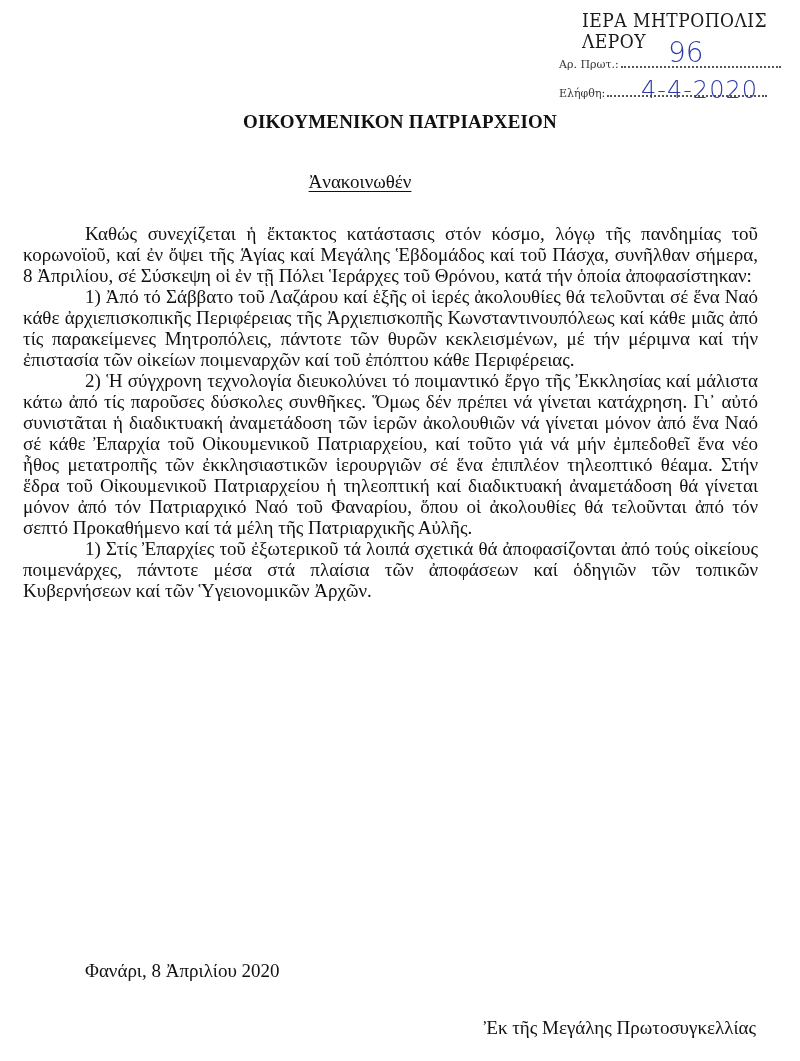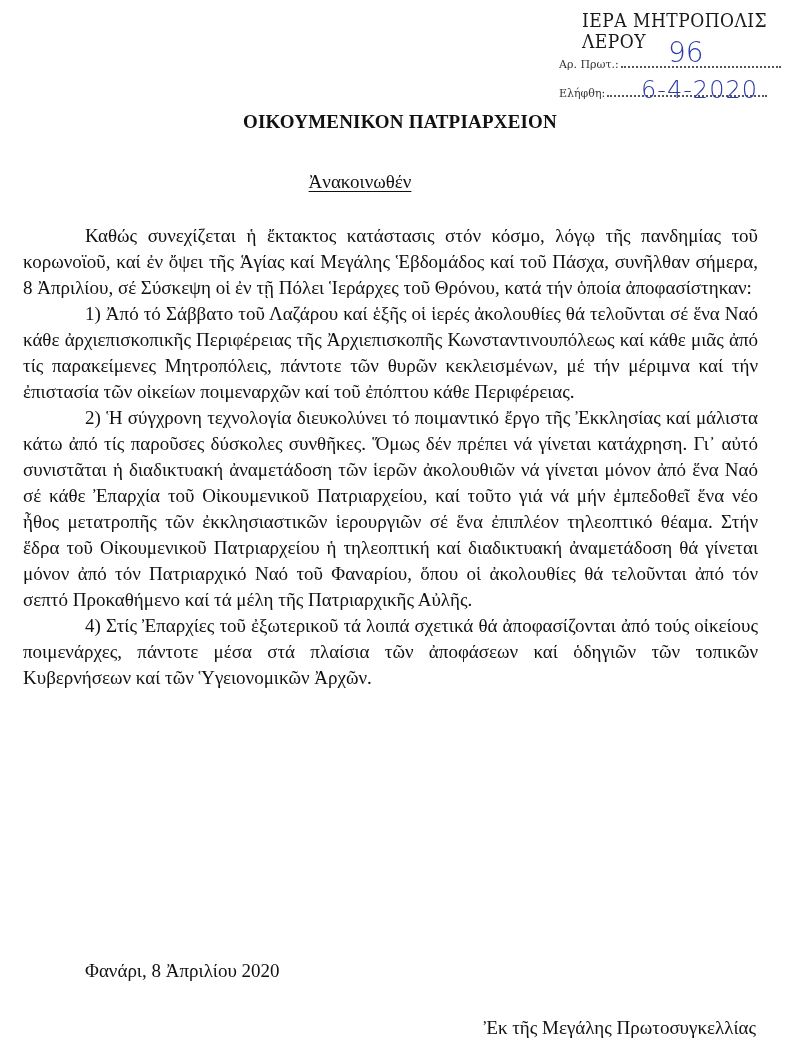--- a/index.html
+++ b/index.html
@@ -41,21 +41,21 @@
     top: 111px; font-size: 19px; font-weight: bold; letter-spacing: 0.2px;
   }
   .subheading {
     position: absolute; left: 0; width: 720px; text-align: center;
     top: 171px; font-size: 19px;
   }
   .subheading span { text-decoration: underline; text-underline-offset: 3px; }
 
   .body-text {
     position: absolute; left: 23px; width: 735px; top: 223px;
-    font-size: 19px; line-height: 26px;
+    font-size: 19px; line-height: 21px;
   }
   .para {
     margin: 0; text-align: justify; text-indent: 62px;
   }
   .date-line {
     position: absolute; left: 85px; top: 960px; font-size: 19px; text-align: center;
   }
   .signature {
     position: absolute; right: 44px; top: 1017px; font-size: 19px;
   }
@@ -65,27 +65,27 @@
 
 <div class="stamp">
   <div class="stamp-title">ΙΕΡΑ ΜΗΤΡΟΠΟΛΙΣ ΛΕΡΟΥ</div>
   <div class="stamp-row row-prot">
     <span>Αρ. Πρωτ.:</span><span class="dots"></span>
   </div>
   <div class="stamp-row row-rec">
     <span>Ελήφθη:</span><span class="dots"></span>
   </div>
   <div class="handwrite hw-num">96</div>
-  <div class="handwrite hw-date">6-4-2020</div>
+  <div class="handwrite hw-date">4-4-2020</div>
 </div>
 
 <div class="heading">ΟΙΚΟΥΜΕΝΙΚΟΝ ΠΑΤΡΙΑΡΧΕΙΟΝ</div>
 <div class="subheading"><span>Ἀνακοινωθέν</span></div>
 
 <div class="body-text">
   <p class="para">Καθώς συνεχίζεται ἡ ἔκτακτος κατάστασις στόν κόσμο, λόγῳ τῆς πανδημίας τοῦ κορωνοϊοῦ, καί ἐν ὄψει τῆς Ἁγίας καί Μεγάλης Ἑβδομάδος καί τοῦ Πάσχα, συνῆλθαν σήμερα, 8 Ἀπριλίου, σέ Σύσκεψη οἱ ἐν τῇ Πόλει Ἱεράρχες τοῦ Θρόνου, κατά τήν ὁποία ἀποφασίστηκαν:</p>
   <p class="para">1) Ἀπό τό Σάββατο τοῦ Λαζάρου καί ἑξῆς οἱ ἱερές ἀκολουθίες θά τελοῦνται σέ ἕνα Ναό κάθε ἀρχιεπισκοπικῆς Περιφέρειας τῆς Ἀρχιεπισκοπῆς Κωνσταντινουπόλεως καί κάθε μιᾶς ἀπό τίς παρακείμενες Μητροπόλεις, πάντοτε τῶν θυρῶν κεκλεισμένων, μέ τήν μέριμνα καί τήν ἐπιστασία τῶν οἰκείων ποιμεναρχῶν καί τοῦ ἐπόπτου κάθε Περιφέρειας.</p>
   <p class="para">2) Ἡ σύγχρονη τεχνολογία διευκολύνει τό ποιμαντικό ἔργο τῆς Ἐκκλησίας καί μάλιστα κάτω ἀπό τίς παροῦσες δύσκολες συνθῆκες. Ὅμως δέν πρέπει νά γίνεται κατάχρηση. Γι᾽ αὐτό συνιστᾶται ἡ διαδικτυακή ἀναμετάδοση τῶν ἱερῶν ἀκολουθιῶν νά γίνεται μόνον ἀπό ἕνα Ναό σέ κάθε Ἐπαρχία τοῦ Οἰκουμενικοῦ Πατριαρχείου, καί τοῦτο γιά νά μήν ἐμπεδοθεῖ ἕνα νέο ἦθος μετατροπῆς τῶν ἐκκλησιαστικῶν ἱερουργιῶν σέ ἕνα ἐπιπλέον τηλεοπτικό θέαμα. Στήν ἕδρα τοῦ Οἰκουμενικοῦ Πατριαρχείου ἡ τηλεοπτική καί διαδικτυακή ἀναμετάδοση θά γίνεται μόνον ἀπό τόν Πατριαρχικό Ναό τοῦ Φαναρίου, ὅπου οἱ ἀκολουθίες θά τελοῦνται ἀπό τόν σεπτό Προκαθήμενο καί τά μέλη τῆς Πατριαρχικῆς Αὐλῆς.</p>
-  <p class="para">4) Στίς Ἐπαρχίες τοῦ ἐξωτερικοῦ τά λοιπά σχετικά θά ἀποφασίζονται ἀπό τούς οἰκείους ποιμενάρχες, πάντοτε μέσα στά πλαίσια τῶν ἀποφάσεων καί ὁδηγιῶν τῶν τοπικῶν Κυβερνήσεων καί τῶν Ὑγειονομικῶν Ἀρχῶν.</p>
+  <p class="para">1) Στίς Ἐπαρχίες τοῦ ἐξωτερικοῦ τά λοιπά σχετικά θά ἀποφασίζονται ἀπό τούς οἰκείους ποιμενάρχες, πάντοτε μέσα στά πλαίσια τῶν ἀποφάσεων καί ὁδηγιῶν τῶν τοπικῶν Κυβερνήσεων καί τῶν Ὑγειονομικῶν Ἀρχῶν.</p>
 </div>
 
 <div class="date-line">Φανάρι, 8 Ἀπριλίου 2020</div>
 <div class="signature">Ἐκ τῆς Μεγάλης Πρωτοσυγκελλίας</div>
 
 </body></html>

